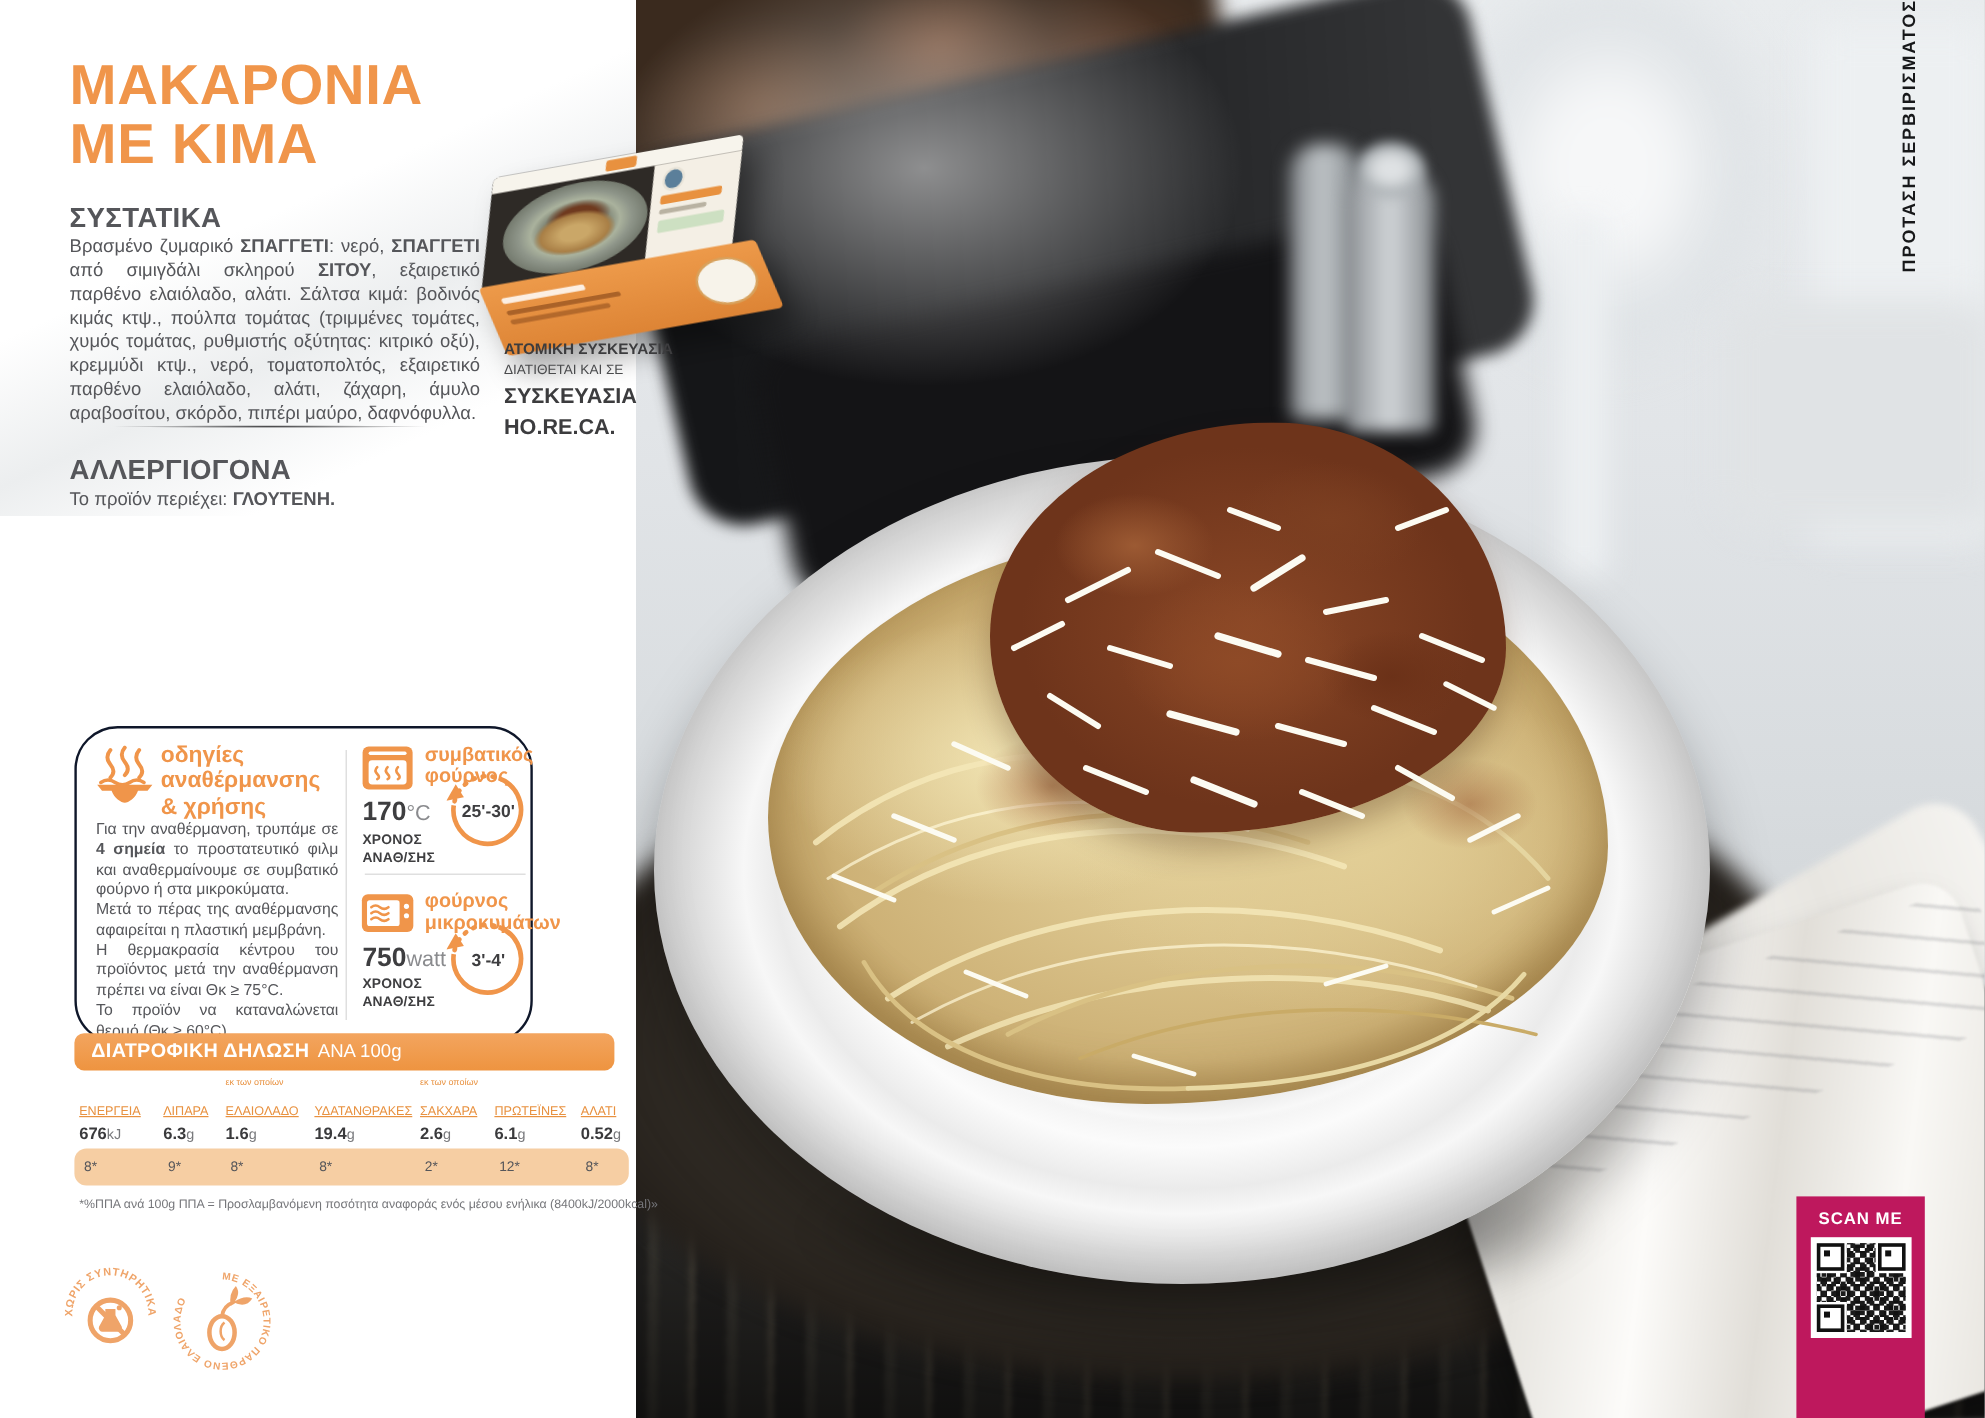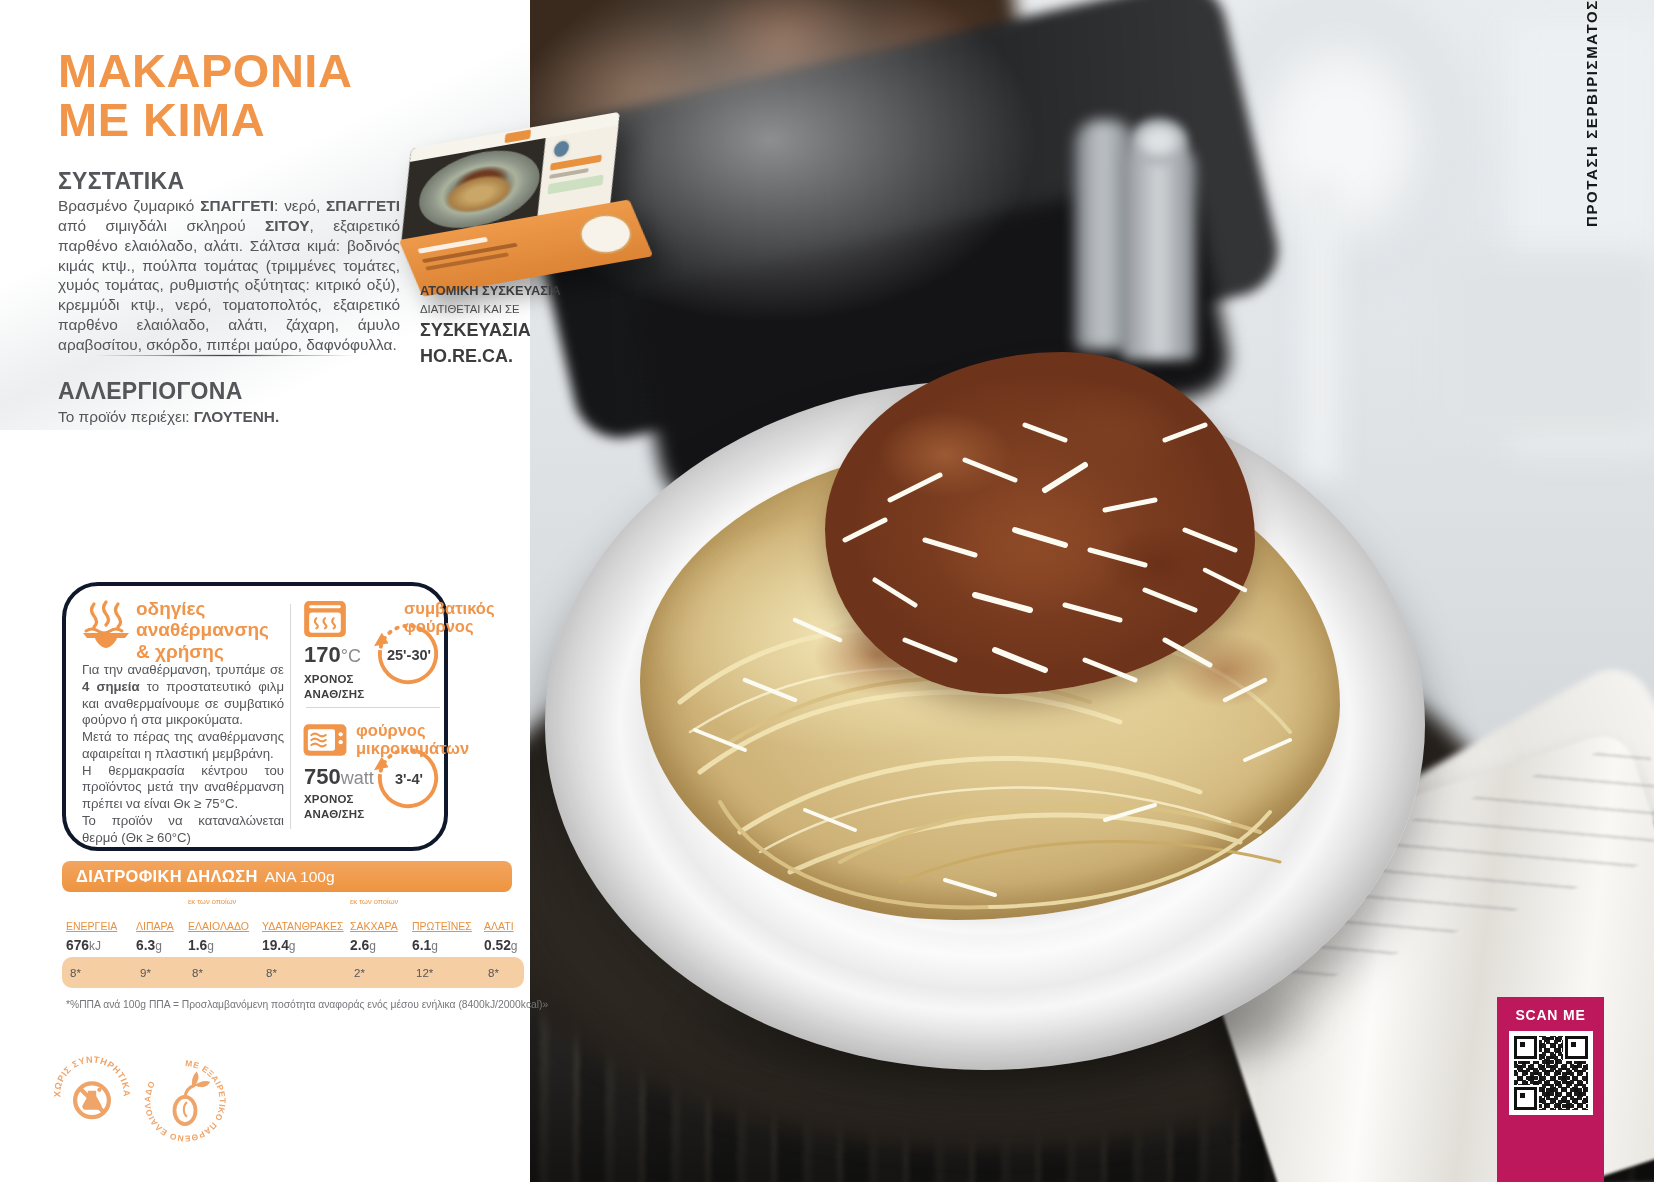--- a/index.html
+++ b/index.html
@@ -14,21 +14,21 @@
       line-height:1.05;letter-spacing:.5px;}
   .h2{position:absolute;font-size:23px;font-weight:700;color:#55565A;letter-spacing:.3px;}
   .ing-body{position:absolute;left:58px;top:196px;width:342px;font-size:15.4px;line-height:1.29;
       text-align:justify;color:#55565A;}
   .bold{font-weight:700;}
   .divider{position:absolute;left:58px;top:354px;width:334px;height:3px;
       background:radial-gradient(ellipse 50% 50% at 50% 50%,#3f3f41 0%,rgba(63,63,65,0) 78%);}
   .all-body{position:absolute;left:58px;top:408px;font-size:15.4px;color:#55565A;}
 
   
-  .instr{position:absolute;left:62px;top:582px;width:378px;height:261px;border:4px solid #0f172a;
+  .instr{position:absolute;left:62px;top:605px;width:378px;height:261px;border:2px solid #0f172a;
       border-radius:36px;background:#fff;}
   .steam-icon{position:absolute;left:14px;top:14px;}
   .instr-h{position:absolute;left:70px;top:12px;font-size:19px;font-weight:700;color:#F0954A;line-height:1.12;}
   .instr-body{position:absolute;left:16px;top:76px;width:202px;font-size:13.2px;line-height:1.27;
       text-align:justify;color:#55565A;}
   .instr-body p{margin:0;}
   .vline{position:absolute;left:224px;top:18px;bottom:18px;width:1px;background:#d8d8d8;}
   .heatcol{position:absolute;left:234px;top:0;width:142px;height:100%;}
   .hline{position:absolute;left:6px;right:2px;top:121px;height:1px;background:#d8d8d8;}
   .heat-label{position:absolute;left:56px;font-size:16.5px;font-weight:700;color:#F0954A;line-height:1.08;}
@@ -312,21 +312,21 @@
         <svg style="position:absolute;left:2px;top:12px;" width="46" height="42" viewBox="0 0 64 58">
           <rect x="3" y="4" width="58" height="50" rx="7" fill="#F0954A"></rect>
           <rect x="10" y="10" width="44" height="4" rx="2" fill="#fff"></rect>
           <rect x="10" y="20" width="44" height="28" rx="4" fill="#fff"></rect>
           <g stroke="#F0954A" stroke-width="3" fill="none" stroke-linecap="round">
             <path d="M20,28 q-4,4 0,8 q4,4 0,6"></path>
             <path d="M32,28 q-4,4 0,8 q4,4 0,6"></path>
             <path d="M44,28 q-4,4 0,8 q4,4 0,6"></path>
           </g>
         </svg>
-        <div class="heat-label" style="top:14px;margin-left:48px;">
+        <div class="heat-label" style="top:14px;">
           <div>συμβατικός</div>
           <div>φούρνος</div>
         </div>
         <div style="position:absolute;left:4px;top:56px;">
           <span class="big-val">170</span><span class="big-unit">°C</span>
         </div>
         <div class="time-lbl" style="position:absolute;left:4px;top:86px;">
           <div>ΧΡΟΝΟΣ</div>
           <div>ΑΝΑΘ/ΣΗΣ</div>
         </div>

